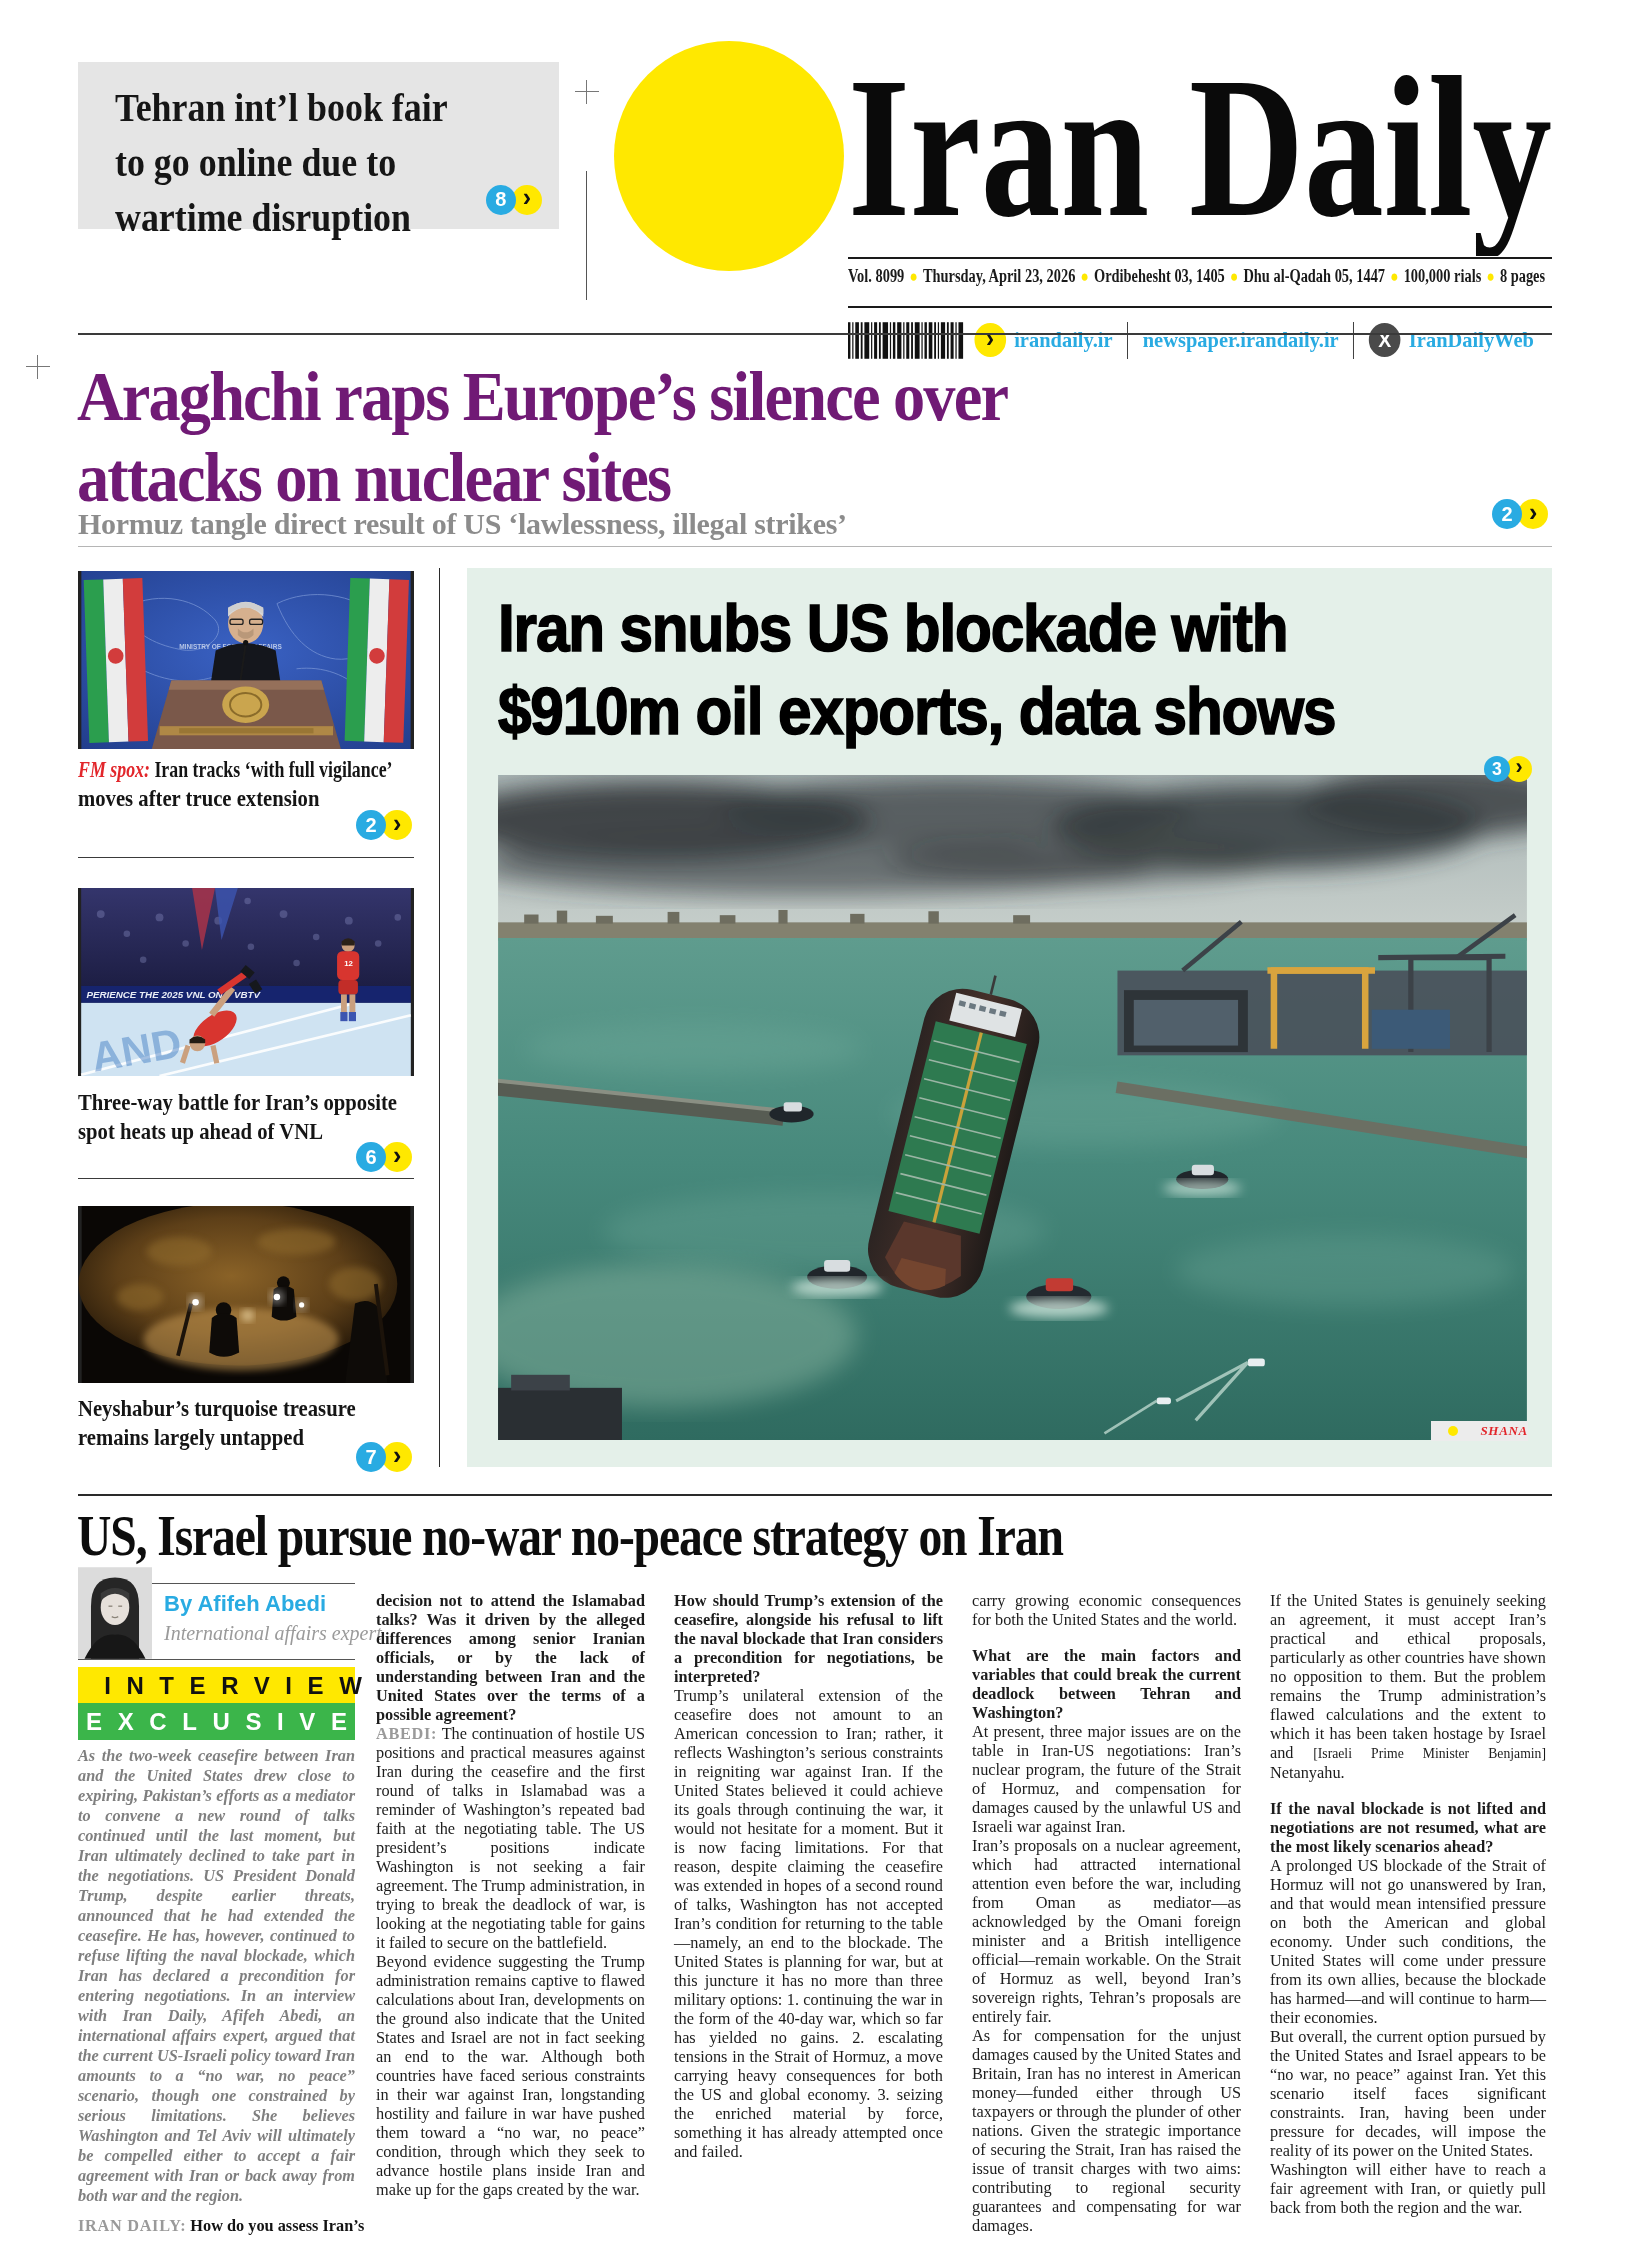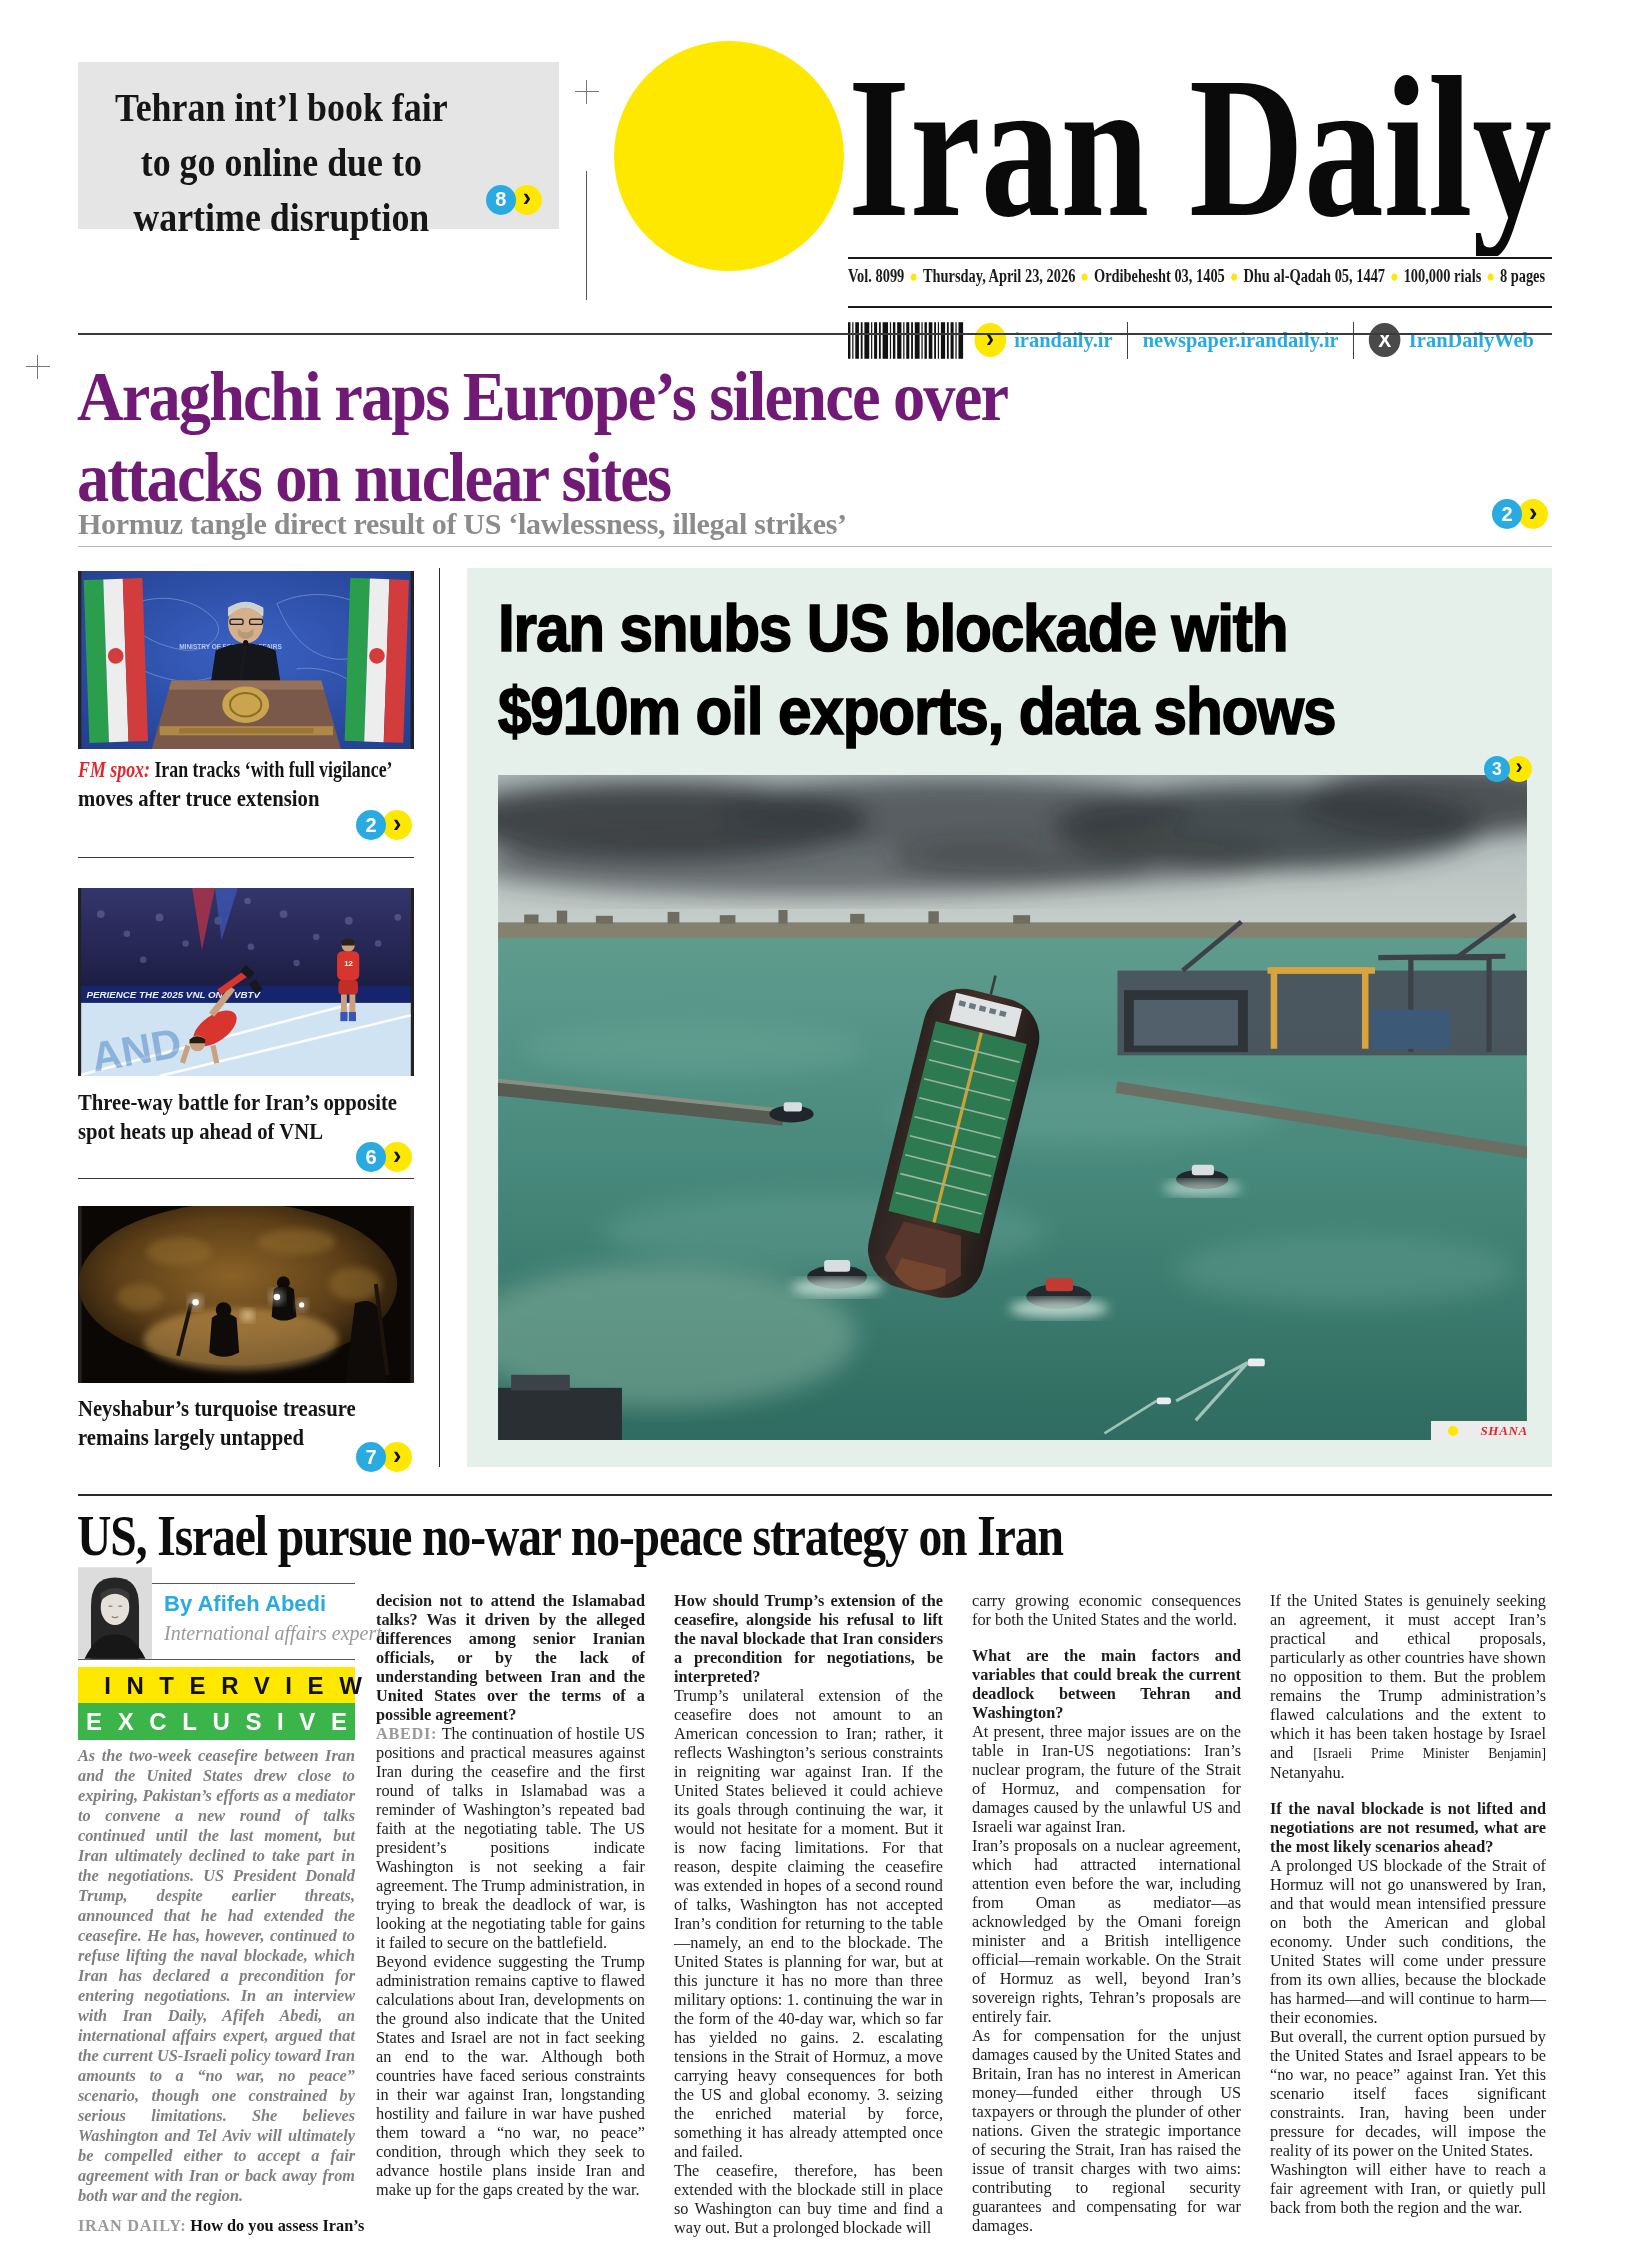--- a/index.html
+++ b/index.html
@@ -15,21 +15,21 @@
   .s88{transform:scaleX(.88);} .s85{transform:scaleX(.85);}
   .s76{transform:scaleX(.76);}
 
   
   .plus{width:23.5px;height:23.5px;}
   .plus::before{content:"";position:absolute;left:0;top:11px;width:23.5px;height:1.3px;background:#777;}
   .plus::after{content:"";position:absolute;left:11px;top:0;width:1.3px;height:23.5px;background:#777;}
   #vmark{left:586px;top:171px;width:1.3px;height:129px;background:#555;}
 
   
-  #topbox{left:78px;top:62px;width:481px;height:167px;background:#E5E5E5;text-align:center;}
+  #topbox{left:78px;top:62px;width:481px;height:167px;background:#E5E5E5;}
   #topbox .lines{position:absolute;left:37px;top:18px;font-weight:bold;font-size:39px;line-height:55px;color:#161616;}
   #topbox .badge{position:absolute;right:17px;bottom:14.3px;}
 
   
   .badge{display:flex;align-items:center;}
   .badge .num,.badge .chev{width:30px;height:30px;border-radius:50%;display:flex;align-items:center;justify-content:center;
     font-family:"Liberation Sans",sans-serif;font-weight:bold;}
   .badge .num{background:var(--badge-blue);color:#fff;font-size:20px;z-index:2;}
   .badge .chev{background:var(--accent-yellow);color:#111;font-size:25px;margin-left:-3.9px;z-index:1;padding-bottom:3.9px;}
   .badge.small .num,.badge.small .chev{width:26px;height:26px;font-size:17.6px;}
@@ -563,21 +563,20 @@
 
   <div class="abs bodycol" id="col2">
     <p class="q">decision not to attend the Islamabad talks? Was it driven by the alleged differences among senior Iranian officials, or by the lack of understanding between Iran and the United States over the terms of a possible agreement?</p>
     <p><span class="alabel">ABEDI:</span> <span>The continuation of hostile US positions and practical measures against Iran during the ceasefire and the first round of talks in Islamabad was a reminder of Washington’s repeated bad faith at the negotiating table. The US president’s positions indicate Washington is not seeking a fair agreement. The Trump administration, in trying to break the deadlock of war, is looking at the negotiating table for gains it failed to secure on the battlefield.</span></p>
     <p>Beyond evidence suggesting the Trump administration remains captive to flawed calculations about Iran, developments on the ground also indicate that the United States and Israel are not in fact seeking an end to the war. Although both countries have faced serious constraints in their war against Iran, longstanding hostility and failure in war have pushed them toward a “no war, no peace” condition, through which they seek to advance hostile plans inside Iran and make up for the gaps created by the war.</p>
   </div>
 
   <div class="abs bodycol" id="col3">
     <p class="q"> How should Trump’s extension of the ceasefire, alongside his refusal to lift the naval blockade that Iran considers a precondition for negotiations, be interpreted?</p>
     <p>Trump’s unilateral extension of the ceasefire does not amount to an American concession to Iran; rather, it reflects Washington’s serious constraints in reigniting war against Iran. If the United States believed it could achieve its goals through continuing the war, it would not hesitate for a moment. But it is now facing limitations. For that reason, despite claiming the ceasefire was extended in hopes of a second round of talks, Washington has not accepted Iran’s condition for returning to the table—namely, an end to the blockade. The United States is planning for war, but at this juncture it has no more than three military options: 1. continuing the war in the form of the 40-day war, which so far has yielded no gains. 2. escalating tensions in the Strait of Hormuz, a move carrying heavy consequences for both the US and global economy.  3. seizing the enriched material by force, something it has already attempted once and failed.</p>
-    <p>The ceasefire, therefore, has been extended with the blockade still in place so Washington can buy time and find a way out. But a prolonged blockade will</p>
   </div>
 
   <div class="abs bodycol" id="col4">
     <p>carry growing economic consequences for both the United States and the world.</p>
     <div class="gap"></div>
     <p class="q">What are the main factors and variables that could break the current deadlock between Tehran and Washington?</p>
     <p>At present, three major issues are on the table in Iran-US negotiations: Iran’s nuclear program, the future of the Strait of Hormuz, and compensation for damages caused by the unlawful US and Israeli war against Iran.</p>
     <p>Iran’s proposals on a nuclear agreement, which had attracted international attention even before the war, including from Oman as mediator—as acknowledged by the Omani foreign minister and a British intelligence official—remain workable. On the Strait of Hormuz as well, beyond Iran’s sovereign rights, Tehran’s proposals are entirely fair.</p>
     <p>As for compensation for the unjust damages caused by the United States and Britain, Iran has no interest in American money—funded either through US taxpayers or through the plunder of other nations. Given the strategic importance of securing the Strait, Iran has raised the issue of transit charges with two aims: contributing to regional security guarantees and compensating for war damages.</p>
   </div>

